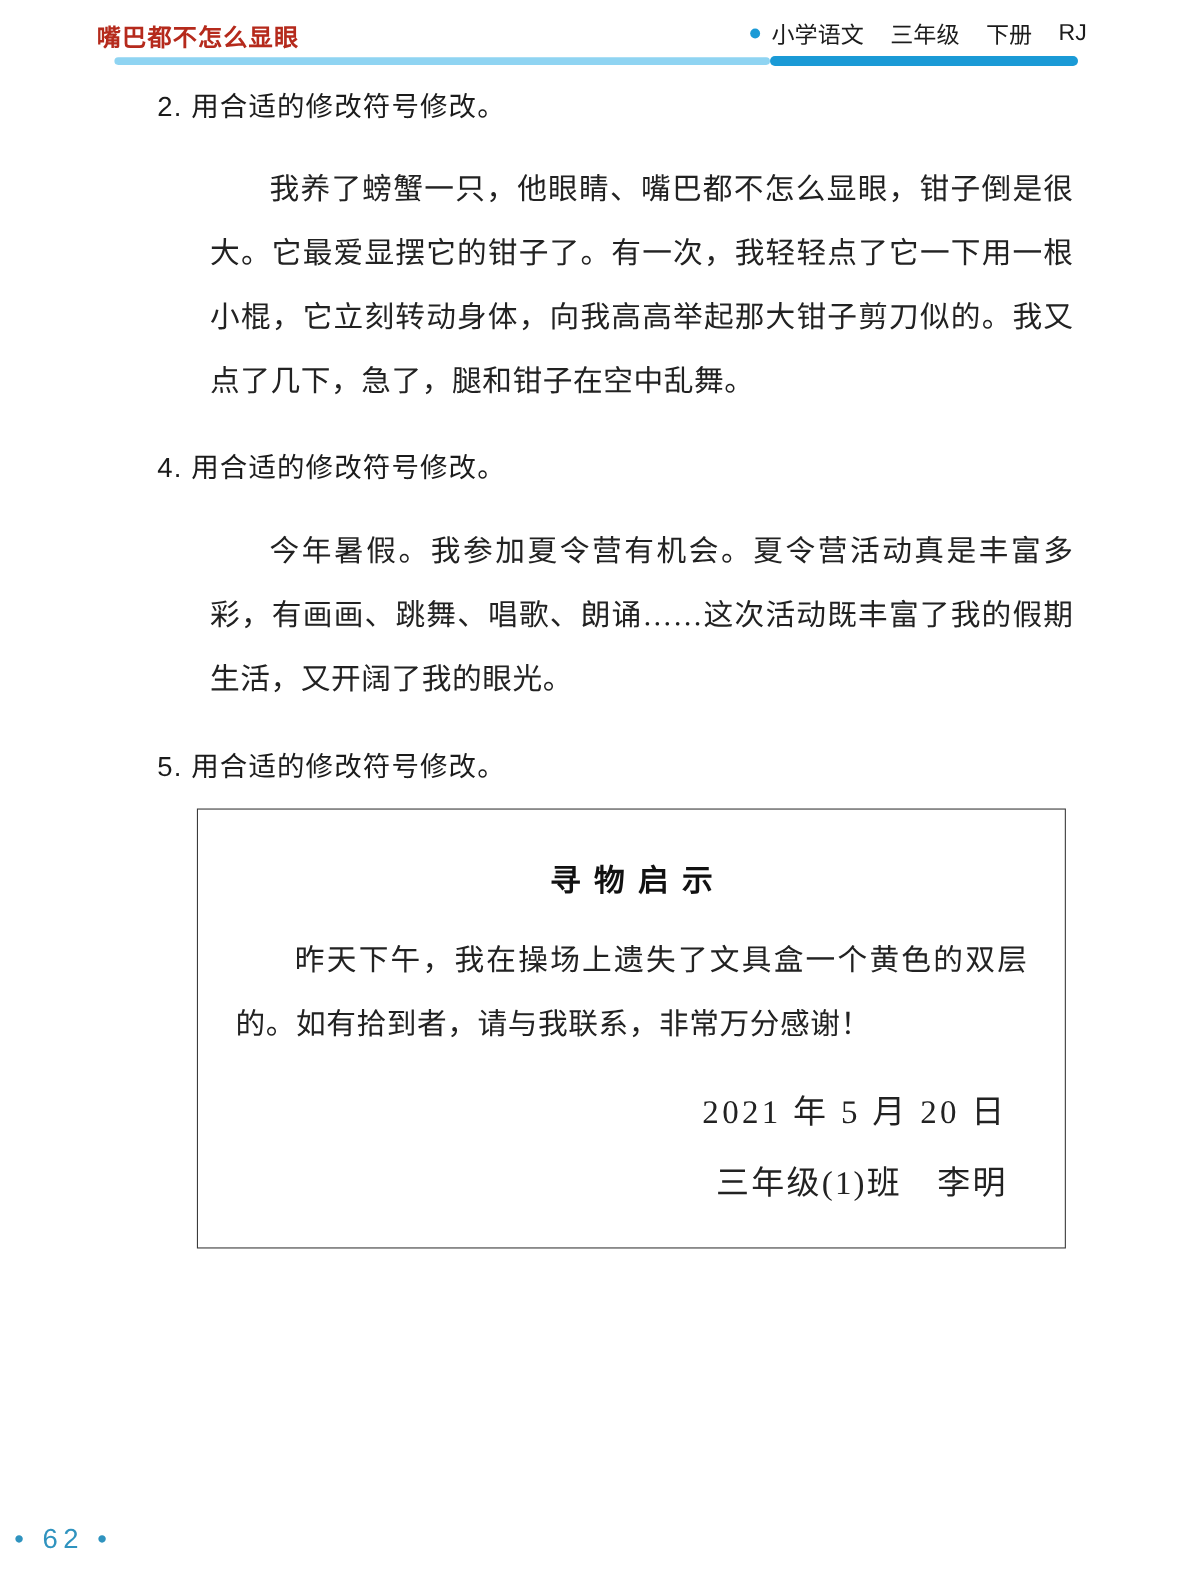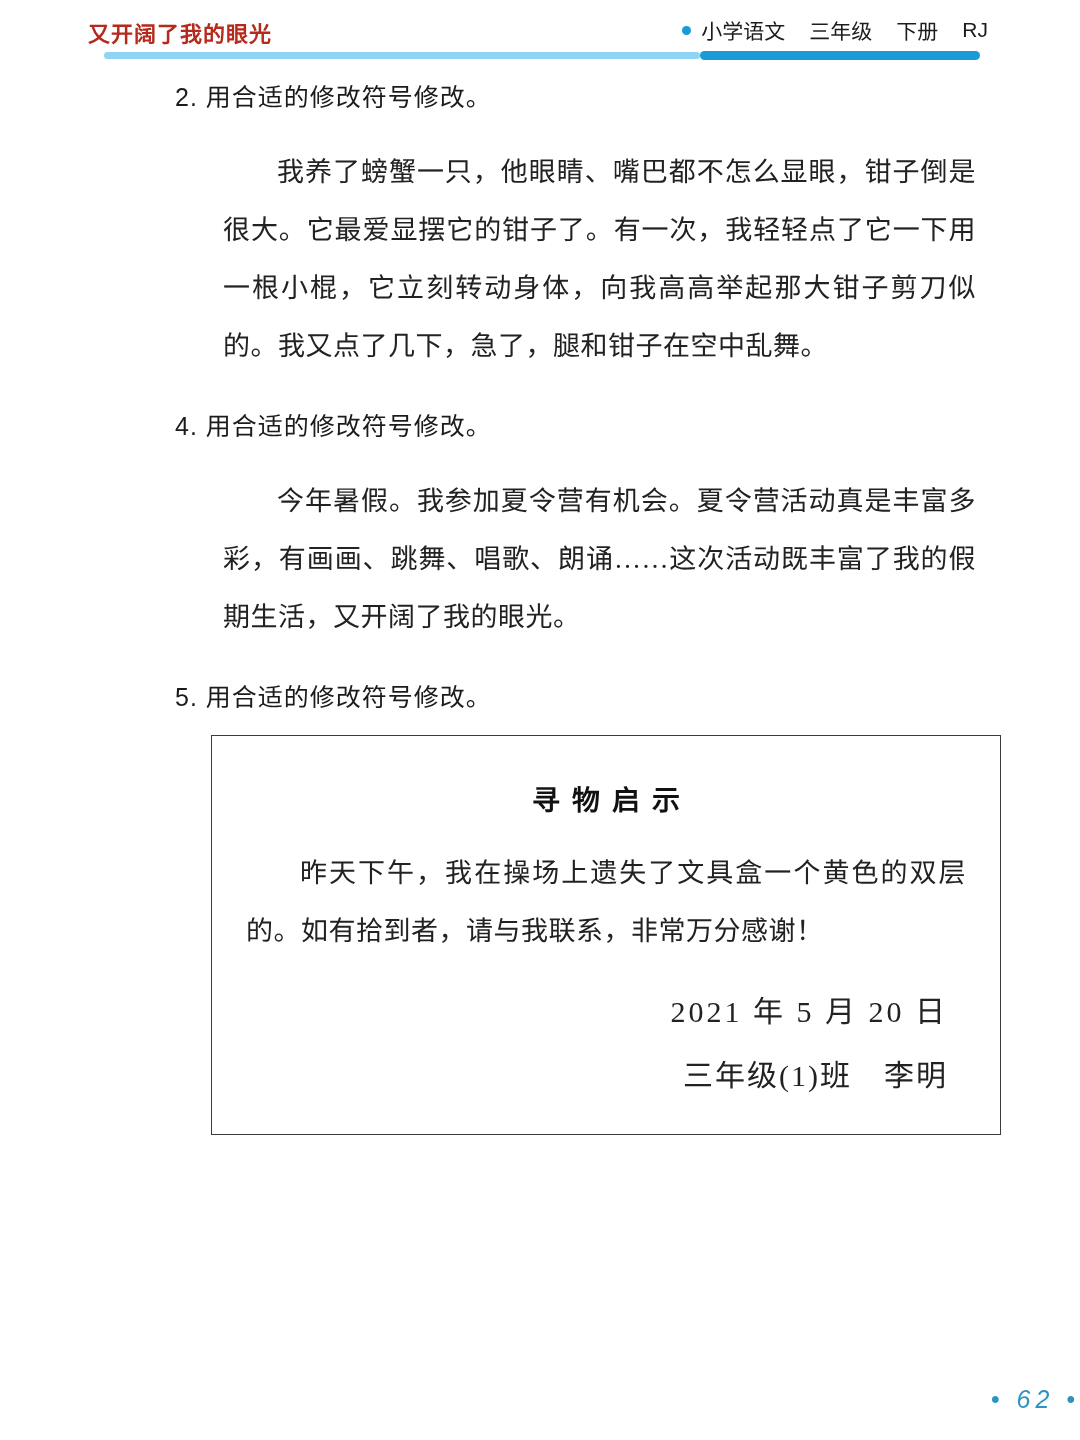--- a/index.html
+++ b/index.html
@@ -86,21 +86,21 @@
   .header-meta .meta-item:last-child { margin-right: 0; }
 
   
   .content {
     position: absolute;
     left: 0;
     right: 0;
     top: 72px;
   }
 
-  .exercise { margin: 0 0 2px 0; padding-left: 32px; }
+  .exercise { margin: 0 0 2px 0; }
 
   .ex-heading {
     font-family: "Liberation Sans", "DejaVu Sans", sans-serif;
     font-size: 25px;
     font-weight: normal;
     color: #1b1b1b;
     margin: 0;
     padding: 8px 0 6px 0;
     padding-left: 143px;
     letter-spacing: 1px;
@@ -171,38 +171,37 @@
     white-space: nowrap;
   }
   .notice-signature { letter-spacing: 2px; }
 
   
   .page-footer {
     position: absolute;
     left: 13px;
     right: 0;
     bottom: 26px;
-    text-align: right;
-    font-style: italic;
+    text-align: left;
   }
   .page-number {
     display: inline-block;
     font-family: "Liberation Sans", "DejaVu Sans", sans-serif;
     font-size: 25px;
     color: #2f93bf;
     letter-spacing: 5px;
   }
 </style>
 </head>
 <body>
 
 <div class="page">
 
   <div class="page-header">
-    <div class="print-note">又开阔了我的眼光</div>
+    <div class="print-note">嘴巴都不怎么显眼</div>
 
     <div class="rule-left"></div>
     <div class="rule-right"></div>
 
     <div class="header-meta">
       <span class="header-dot"></span>
       <span class="meta-item">小学语文</span>
       <span class="meta-item">三年级</span>
       <span class="meta-item">下册</span>
       <span class="meta-item">RJ</span>

